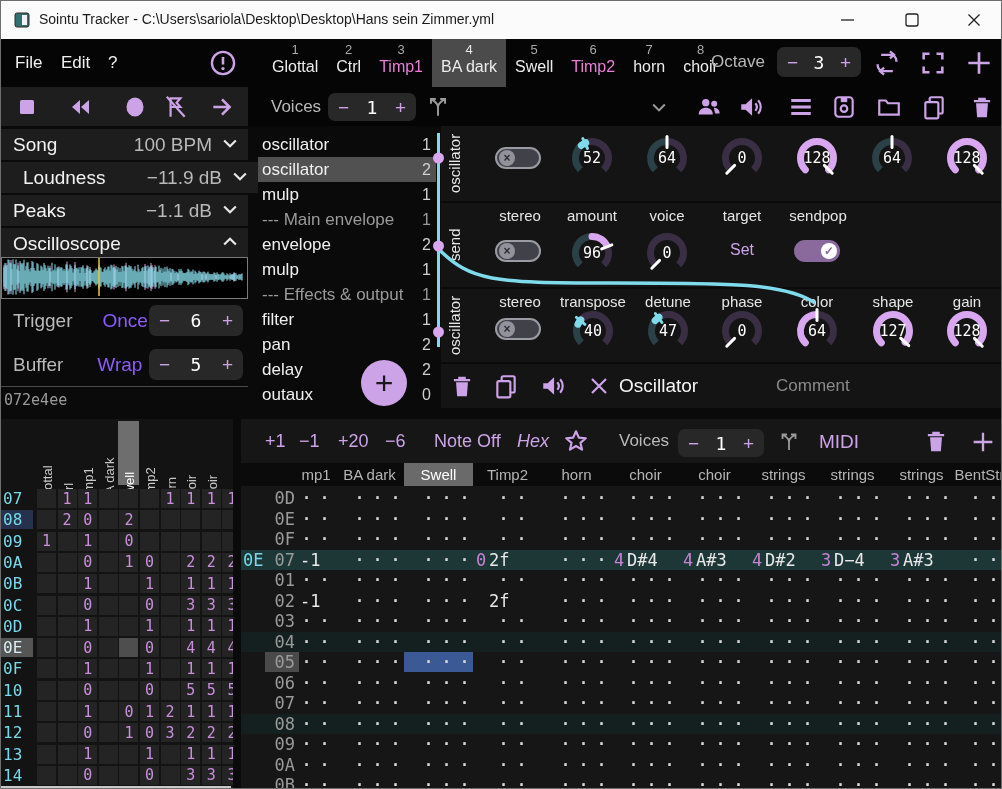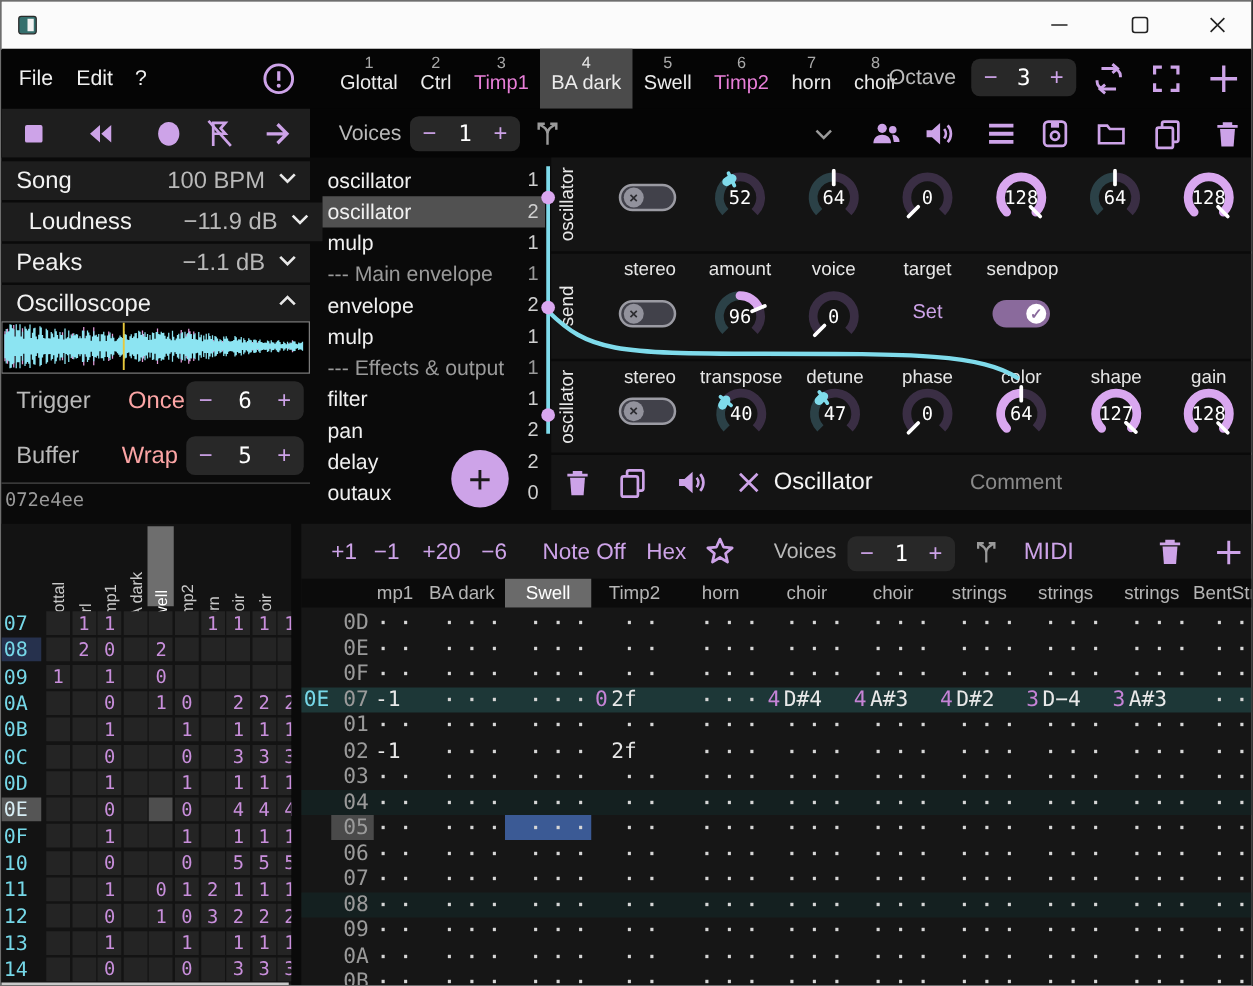--- a/index.html
+++ b/index.html
@@ -29,21 +29,21 @@
   .icon{display:inline-block;color:#cda3e8;}
   .icon.gray{color:#9a9a9a;}
   .label-gray{color:#b9b9b9;font-size:17px;}
   
   .lp-row{left:0;width:247px;height:31px;background:#1d1d1d;display:flex;align-items:center;}
   .lp-label{margin-left:12px;font-size:19px;color:#f2f2f2;flex:0 0 auto;}
   .lp-val{margin-left:auto;font-size:19px;color:#b9b9b9;}
   .lp-chev{margin:0 8px 0 8px;color:#e8e8e8;}
   .wavebox{left:0;top:256px;width:245px;height:40px;background:#000;border:1px solid #7a7a7a;}
   .tb-row{left:0;width:247px;height:34px;display:flex;align-items:center;}
-  .mode-pink{color:#fca5a5;font-size:19px;}
+  .mode-pink{color:#8b5cf6;font-size:19px;}
   .hash{font-family:"DejaVu Sans Mono",monospace;font-size:15px;color:#9a9a9a;}
   
   .unit-row{left:257px;width:178px;height:25px;display:flex;align-items:center;}
   .unit-row.sel{background:#515151;}
   .u-name{margin-left:4px;font-size:17px;color:#f0f0f0;white-space:pre;}
   .u-count{margin-left:auto;margin-right:5px;font-size:16px;color:#cfcfcf;}
   .unit-row.dim .u-name,.unit-row.dim .u-count{color:#9a9a9a;}
   .fab{left:360px;top:359px;width:46px;height:46px;border-radius:50%;background:#cda3e8;
     display:flex;align-items:center;justify-content:center;color:#1a1a1a;font-size:32px;line-height:1;}
   
@@ -85,20 +85,21 @@
 </head>
 <body>
 
 <div class="window">
 
   <div class="abs titlebar">
     <svg class="abs" style="left:13px;top:11px" width="16" height="16">
       <rect x="1" y="1" width="14" height="14" rx="2" fill="#356f6d" stroke="#2a2a2a"></rect>
       <rect x="8" y="3" width="5" height="10" fill="#f2f2f2"></rect>
     </svg>
+    <div class="abs title-text">Sointu Tracker - C:\Users\sariola\Desktop\Desktop\Hans sein Zimmer.yml</div>
     <div class="abs win-btn" style="left:824px">
       <svg width="24" height="24">
           <path d="M5 12 h13" stroke="#222" stroke-width="1.3" fill="none"></path>
         </svg>
       </div>
     <div class="abs win-btn" style="left:888px">
       <svg width="24" height="24">
           <rect x="6" y="6" width="12" height="12" rx="2" stroke="#222" stroke-width="1.3" fill="none"></rect>
         </svg>
       </div>
@@ -692,21 +693,21 @@
       <div class="ord-cell" style="left: 221.4px; top: 368.2px;">1</div>
     </div>
   <div class="abs scrollstrip"></div>
 
   <div class="abs pattern" id="pattern">
       <span class="pt-btn" style="left: 24px; top: 12px;">+1</span>
       <span class="pt-btn" style="left: 58px; top: 12px;">−1</span>
       <span class="pt-btn" style="left: 97px; top: 12px;">+20</span>
       <span class="pt-btn" style="left: 144px; top: 12px;">−6</span>
       <span class="pt-btn" style="left: 193px; top: 12px;">Note Off</span>
-      <span class="pt-btn" style="left: 276px; top: 12px;">Hex</span>
+      <span class="pt-btn" style="left: 276px; top: 12px; font-style: italic;">Hex</span>
       <span class="abs icon" style="left: 322px; top: 9px;"><svg width="26" height="26" viewBox="0 0 24 24" fill="none" stroke="currentColor" stroke-width="2" stroke-linejoin="round">
           <path d="M12 3 l2.6 5.9 6.4 .6 -4.9 4.2 1.5 6.3 -5.6 -3.4 -5.6 3.4 1.5 -6.3 L3 9.5 l6.4 -.6 z"></path>
         </svg></span>
       <span class="pt-btn" style="left: 378px; top: 12px; color: rgb(185, 185, 185); font-size: 17px;">Voices</span>
       <div class="stepper" style="position: absolute; left: 437px; top: 10px; width: 86px; height: 28px;">
         <span class="pm">−</span>
         <span class="val">1</span>
         <span class="pm">+</span>
       </div>
       <span class="abs icon gray" style="left: 536px; top: 10px;"><svg width="24" height="24" viewBox="0 0 24 24" fill="none" stroke="currentColor" stroke-width="1.8">

